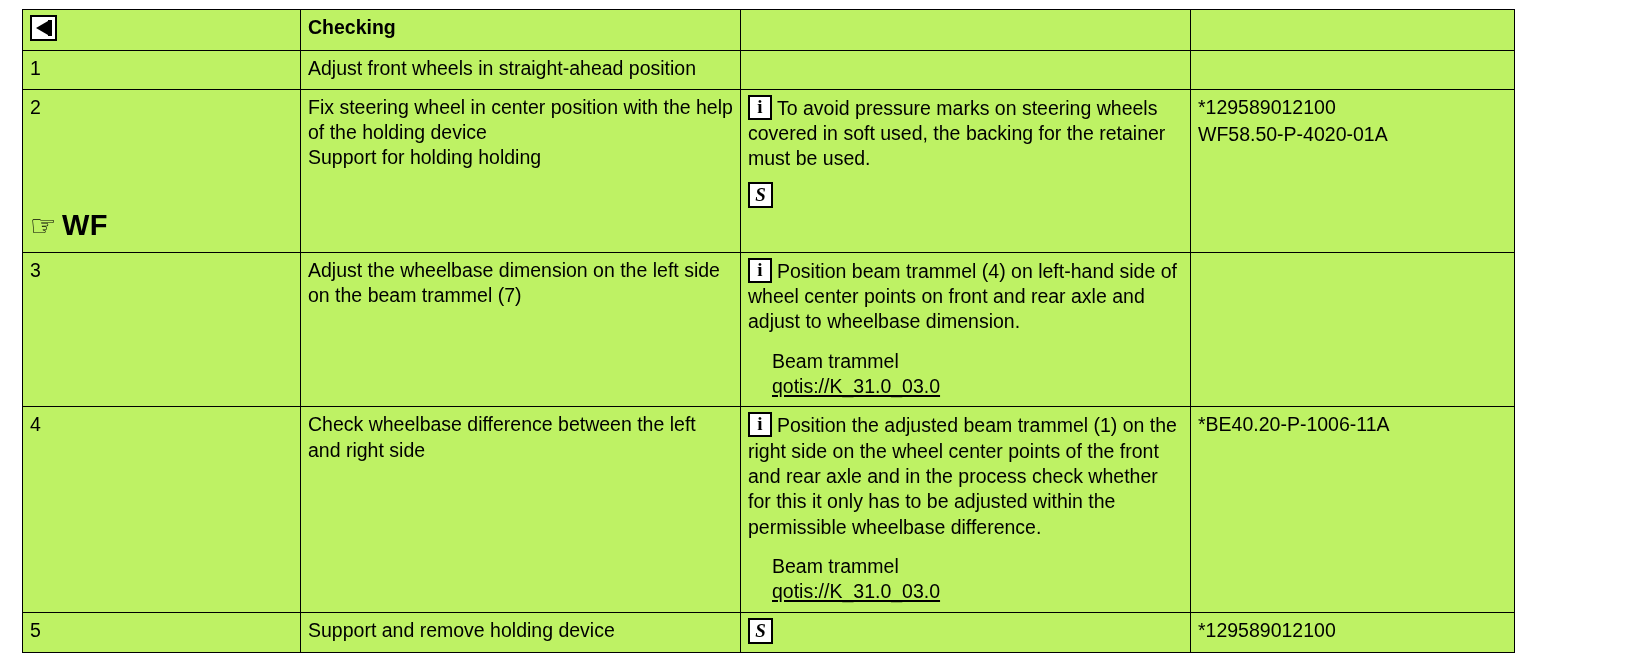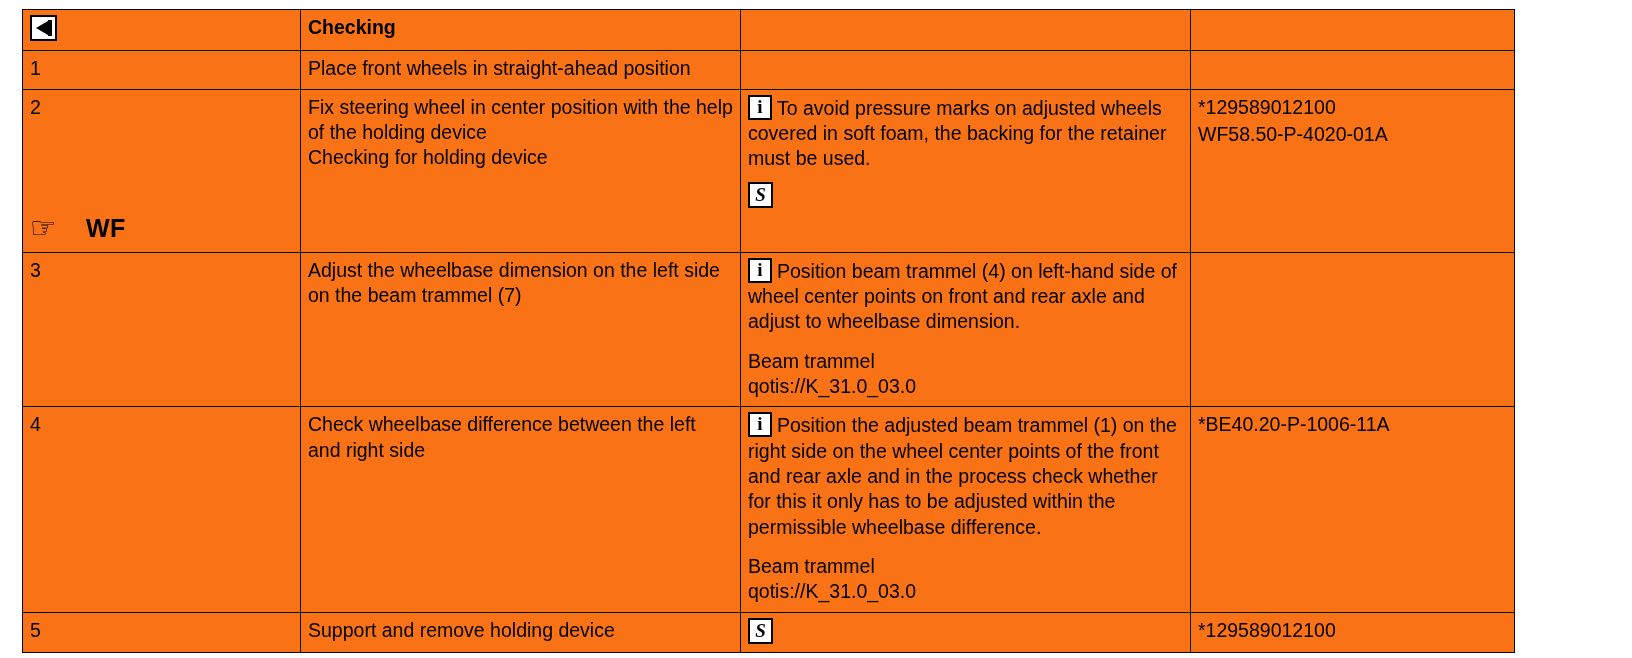--- a/index.html
+++ b/index.html
@@ -22,21 +22,21 @@
     height: 658px;
     background: #ffffff;
   }
 
   table.proc {
     border-collapse: collapse;
     table-layout: fixed;
     width: 1492px;
     margin-left: 22px;
     margin-top: 9px;
-    background: #f97316;
+    background: #bef264;
   }
 
   table.proc td {
     border: 1.6px solid #000000;
     vertical-align: top;
     padding: 5px 7px 7px 7px;
     font-size: 19.5px;
     line-height: 1.30;
     font-family: "Liberation Sans", sans-serif;
     color: #000000;
@@ -121,34 +121,34 @@
   .icon-hand {
     font-size: 30px;
     line-height: 1;
     font-family: "DejaVu Sans", sans-serif;
     vertical-align: -3px;
     margin-right: 2px;
   }
 
   .wf-label {
     font-weight: bold;
-    font-size: 25px;
+    font-size: 29px;
     letter-spacing: 0.5px;
-    margin-left: 24px;
   }
 
   .wf-row {
     display: flex;
     align-items: center;
     gap: 3px;
   }
 
-  .note-line { display: block; }
+  .note-line { display: block; margin-left: 24px; }
 
   .link-otis {
+    text-decoration: underline;
     text-decoration-thickness: 2px;
     text-underline-offset: 2px;
     display: inline-block;
     cursor: pointer;
   }
 
   .gap-sm { height: 10px; }
   .gap-md { height: 14px; }
 
   .ref-line { display: block; }
@@ -175,46 +175,46 @@
             <span class="bar"></span>
           </span>
         </td>
         <td class="hdr-title">Checking</td>
         <td></td>
         <td></td>
       </tr>
 
       <tr>
         <td>1</td>
-        <td>Place front wheels in straight-ahead position</td>
+        <td>Adjust front wheels in straight-ahead position</td>
         <td></td>
         <td></td>
       </tr>
 
       <tr>
         <td style="height:150px;">
           <div class="cell-stack">
             <div>2</div>
             <div class="spacer-grow"></div>
             <div class="wf-row">
               <span class="icon-hand">☞</span>
               <span class="wf-label">WF</span>
             </div>
           </div>
         </td>
         <td>
           <div class="cell-stack">
             <div>Fix steering wheel in center position with the help of the holding device</div>
             <div class="spacer-grow"></div>
-            <div>Checking for holding device</div>
-          </div>
-        </td>
-        <td>
-          <div>
-            <span class="icon-box icon-info">i</span><span>To avoid pressure marks on adjusted wheels covered in soft foam, the backing for the retainer must be used.</span>
+            <div>Support for holding holding</div>
+          </div>
+        </td>
+        <td>
+          <div>
+            <span class="icon-box icon-info">i</span><span>To avoid pressure marks on steering wheels covered in soft used, the backing for the retainer must be used.</span>
           </div>
           <div class="gap-sm"></div>
           <div>
             <span class="icon-box icon-tool">S</span>
           </div>
         </td>
         <td>
           <div class="cell-stack">
             <div class="spacer-grow"></div>
             <div class="ref-line">*129589012100</div>

